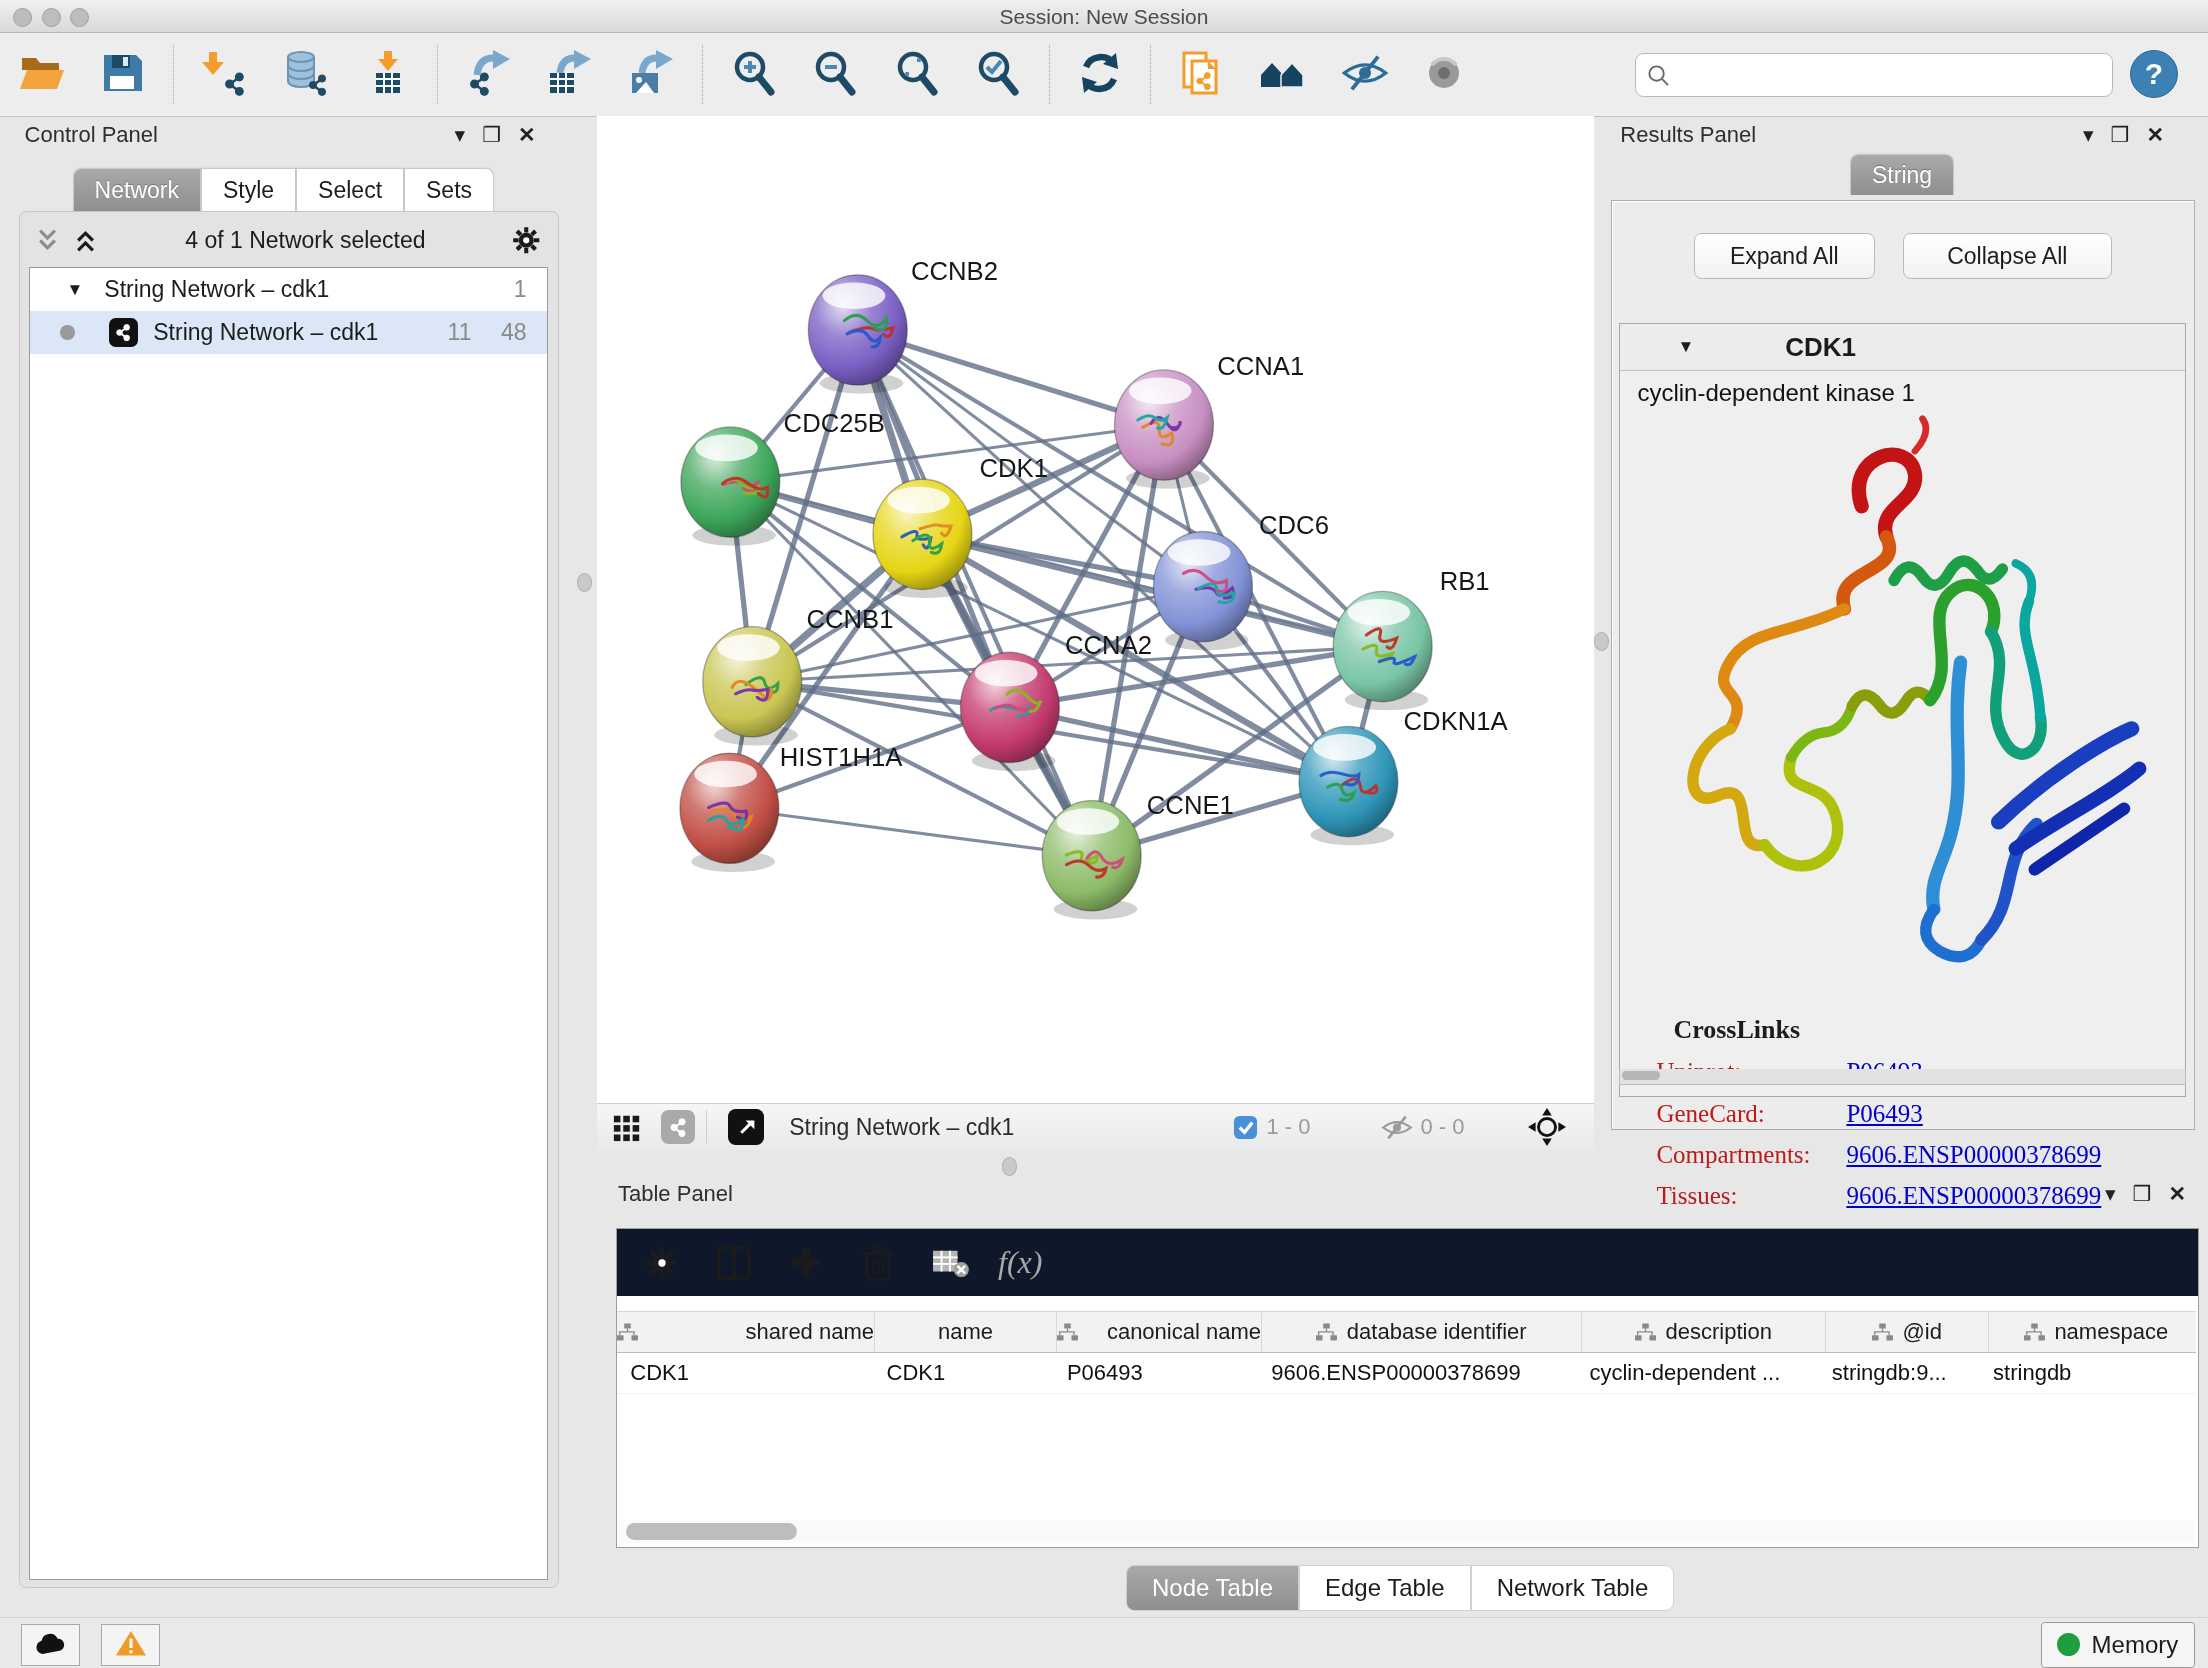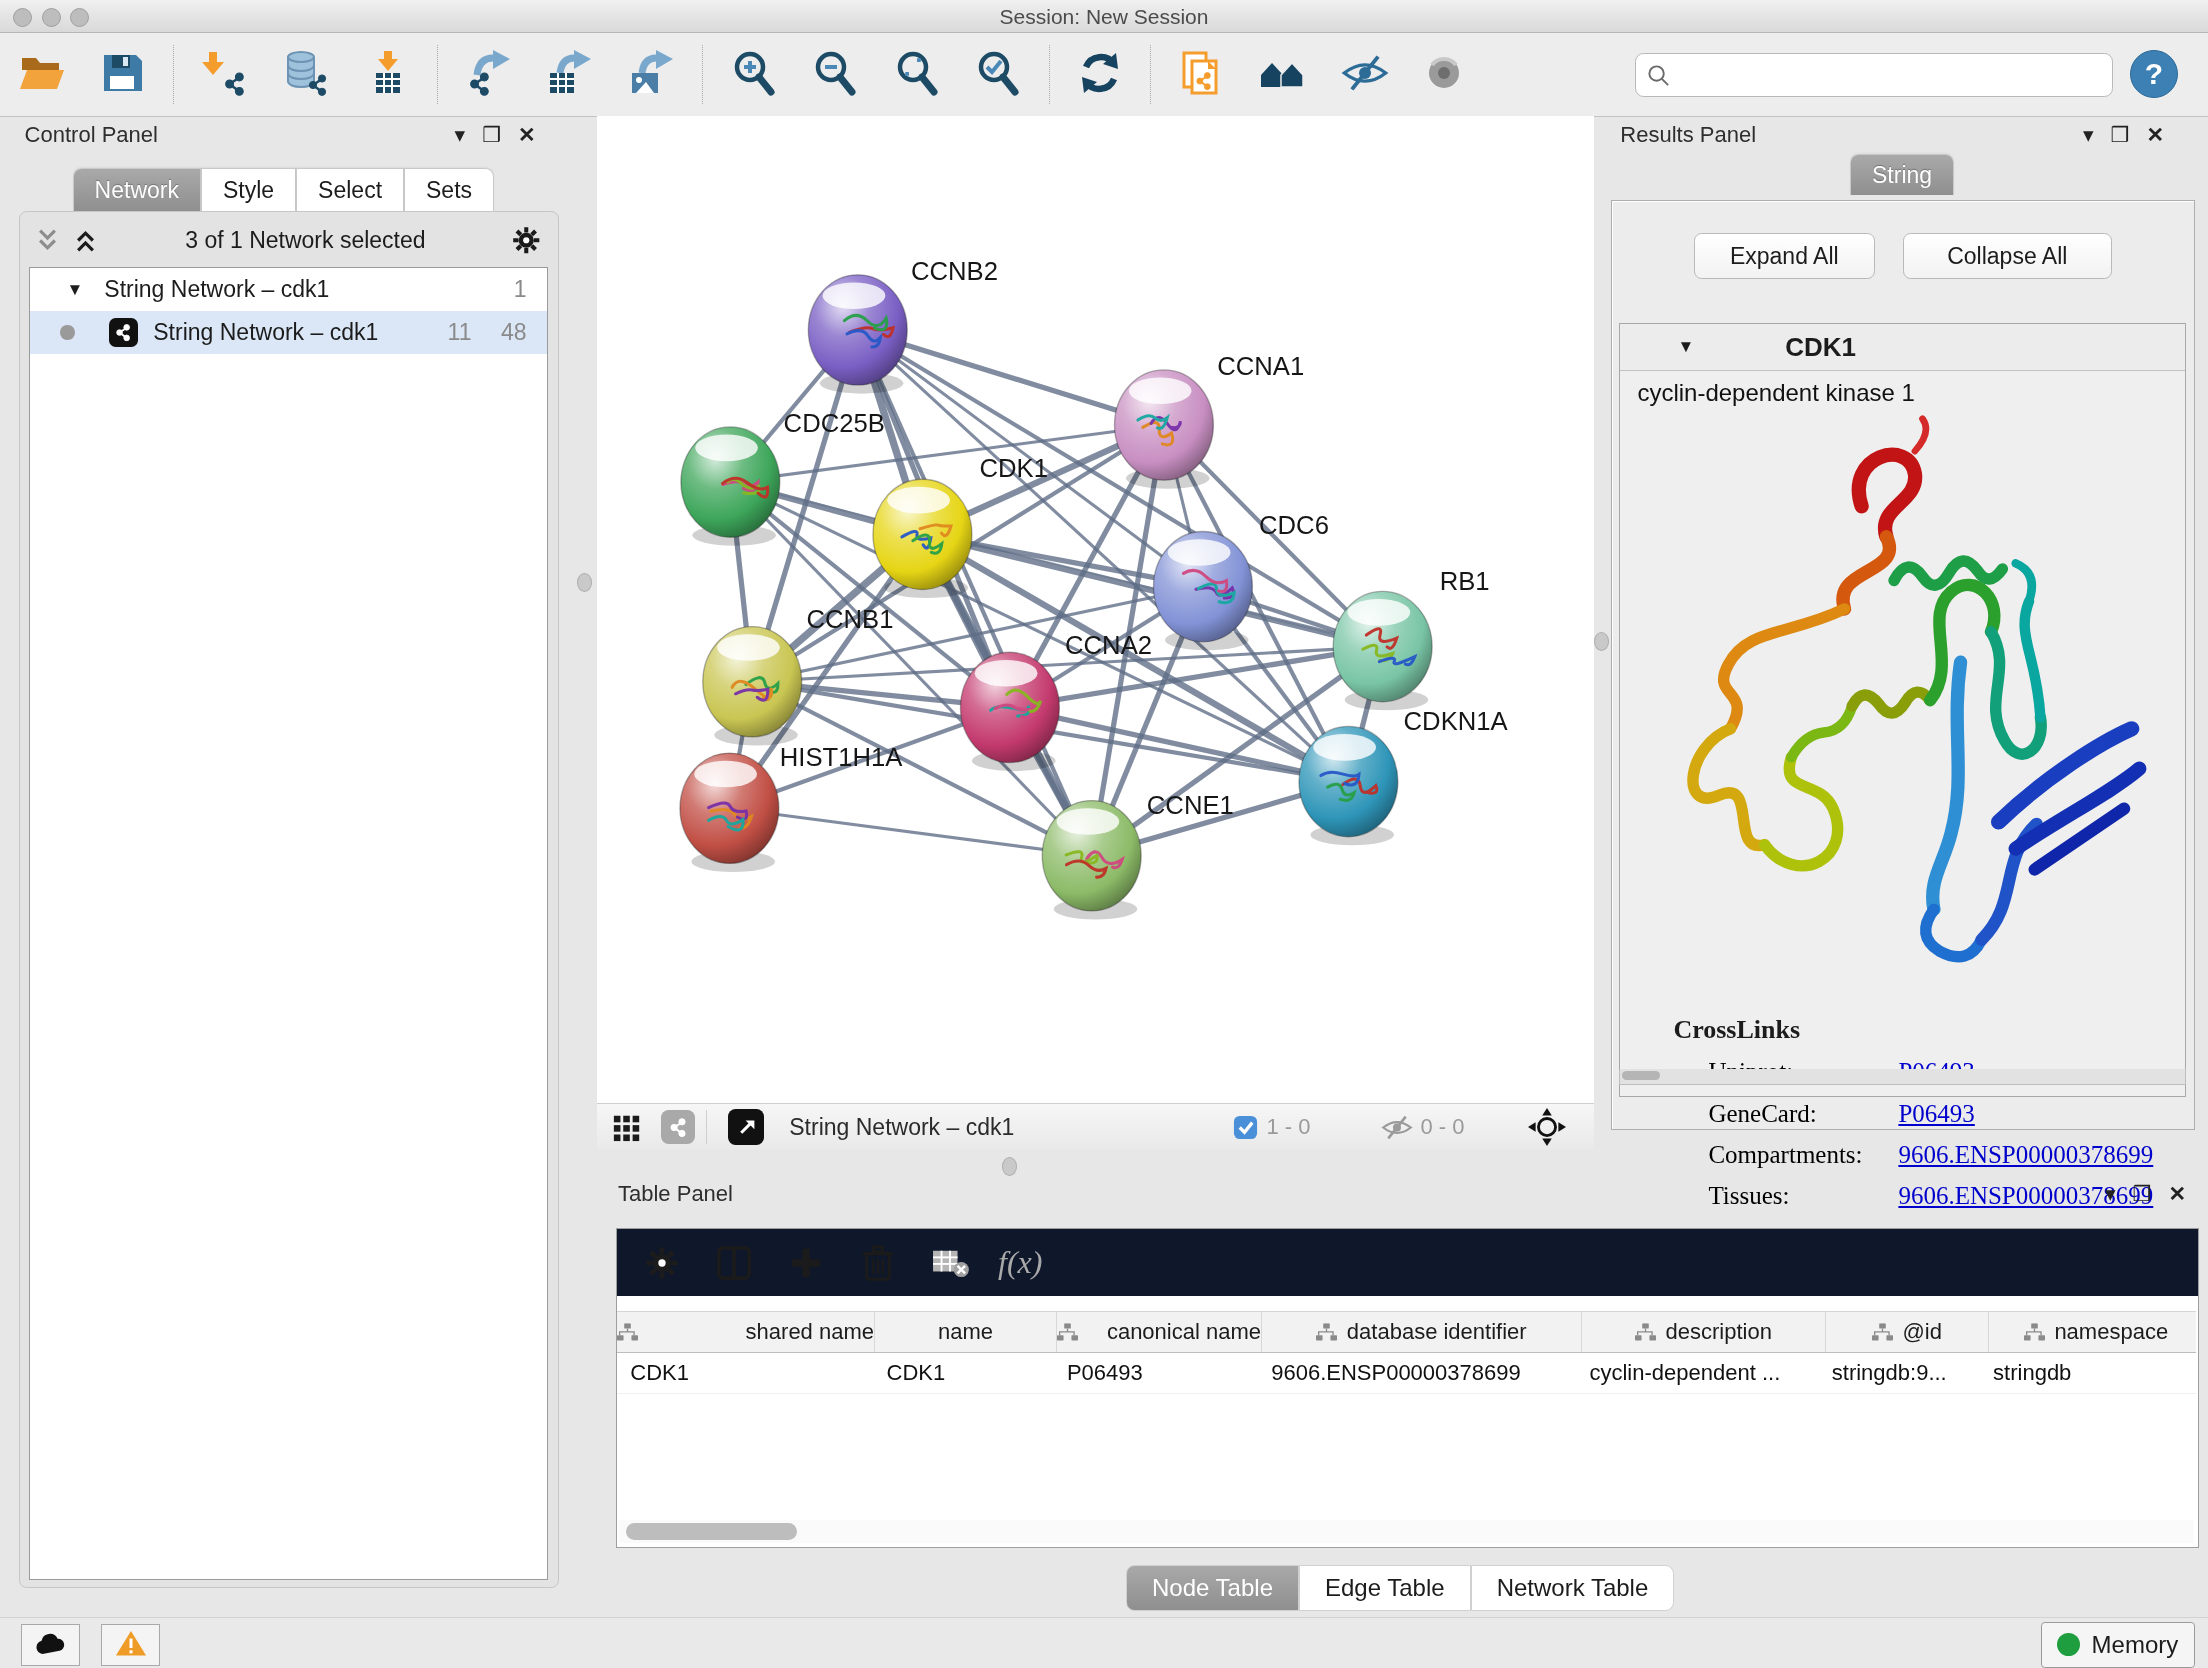--- a/index.html
+++ b/index.html
@@ -46,21 +46,21 @@
   #results-panel{position:absolute;left:1607px;top:120px;width:593px;height:1027px;}
   #rp-outer{position:absolute;left:3.8px;top:80px;width:582px;height:928px;background:#ececec;border:1px solid #adadad;box-shadow:inset 1px 1px 0 #fff;}
   .rp-btn{position:absolute;top:32px;height:44px;background:linear-gradient(#ffffff,#f2f2f2);border:1px solid #b9b9b9;border-radius:7.6px;font-size:23px;display:flex;align-items:center;justify-content:center;}
   #rp-inner{position:absolute;left:7.6px;top:122px;width:565px;height:772px;background:#efefef;border:1px solid #a8a8a8;}
   #rp-entry-header{position:absolute;left:0;top:0;width:100%;height:46px;background:#ececec;border-bottom:1px solid #c2c2c2;display:flex;align-items:center;}
   #rp-entry-name{font-size:26px;font-weight:bold;margin-left:91px;}
   #rp-desc{position:absolute;left:17px;top:55px;font-size:24px;color:#111;}
   #crosslinks{position:absolute;left:0px;top:691px;width:100%;}
   #crosslinks-title{font-family:"Liberation Serif",serif;font-weight:bold;font-size:26px;margin-left:53px;}
   .cl-row{display:flex;margin-top:13.3px;font-family:"Liberation Serif",serif;font-size:25px;}
-  .cl-label{width:190px;margin-left:88px;color:#000000;}
+  .cl-label{width:190px;margin-left:36px;color:#b91c1c;}
   .cl-value{color:#0000cc;text-decoration:underline;}
   #rp-scroll{position:absolute;left:7.6px;bottom:44px;width:565px;height:15px;background:#e2e2e2;border:1px solid #bdbdbd;border-top:none;}
   #rp-scroll-thumb{position:absolute;left:1.9px;top:1.9px;width:38px;height:9.5px;border-radius:4.8px;background:#b5b5b5;}
   
   #table-panel{position:absolute;left:597px;top:1179px;width:1604px;height:434px;}
   #tp-box{position:absolute;left:19px;top:49px;width:1581px;height:318px;background:#fff;border:1px solid #9e9e9e;}
   #tp-toolbar{position:absolute;left:0;top:0;width:100%;height:67px;display:flex;align-items:center;background:#0f172a;}
   .tp-icon{width:55px;height:51px;margin-left:17px;display:flex;align-items:center;justify-content:center;}
   #fx-label{font-family:"Liberation Serif",serif;font-style:italic;font-size:32px;color:#a9a9a9;margin-left:21px;}
   #tbl{position:absolute;left:0;top:82px;width:1579px;overflow:hidden;}
@@ -335,21 +335,21 @@
       <span style="margin-left:15px;color:#8d8d8d;display:flex">
             <svg width="25" height="27" viewBox="0 0 20 22">
               <use href="#i-chev2"></use>
             </svg>
           </span>
       <span style="margin-left:13.3px;color:#1c1c1c;display:flex;transform:rotate(180deg)">
             <svg width="25" height="27" viewBox="0 0 20 22">
               <use href="#i-chev2"></use>
             </svg>
           </span>
-      <span id="cp-count">3 of 1 Network selected</span>
+      <span id="cp-count">4 of 1 Network selected</span>
       <span style="margin-right:17px;color:#1a1a1a;display:flex">
             <svg width="28.5" height="28.5" viewBox="0 0 24 24">
               <use href="#i-gear"></use>
             </svg>
           </span>
     </div>
     <div id="cp-tree">
       <div class="tree-row">
         <span style="margin-left:36px;font-size:17px">▼</span>
         <span style="margin-left:21px">String Network – cdk1</span>

